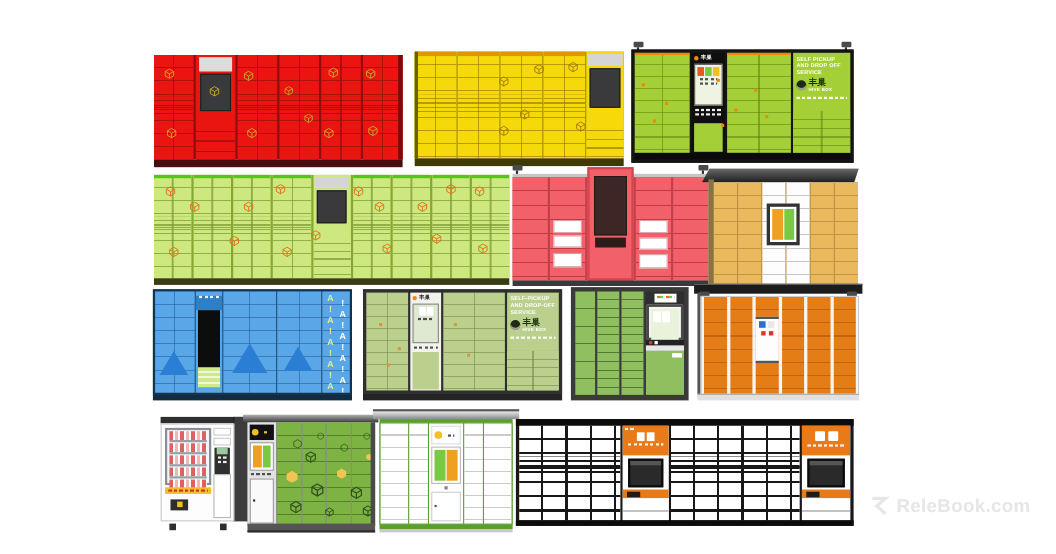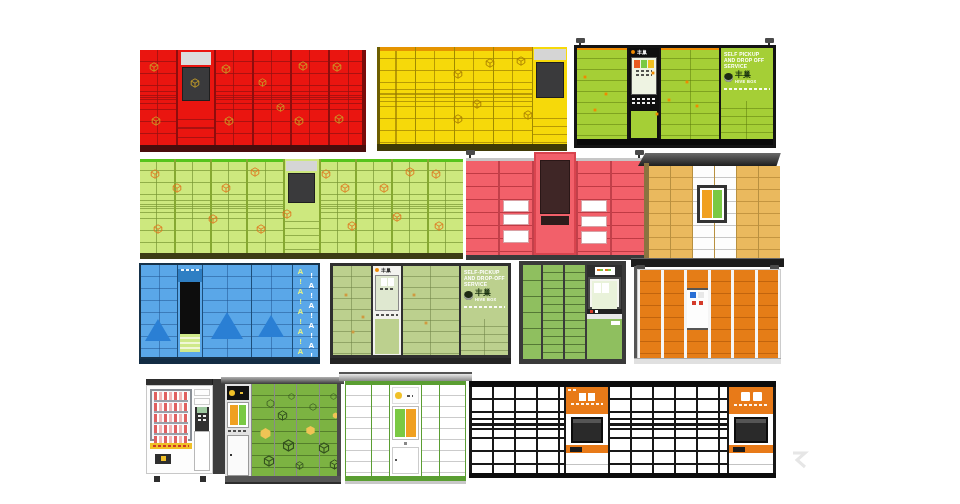--- a/index.html
+++ b/index.html
@@ -824,15 +824,16 @@
     </div>
     <div class="base" style="height:5px;background:#0c0c0c;"></div>
   </div>
 
   <div class="wm" style="left:790px;top:450px;">
     <span class="wm-icon">
       <svg width="20" height="20" viewBox="0 0 20 20">
           <path d="M3 3h12l-8 7 8 7" fill="none" stroke="#e6e6e6" stroke-width="3"></path>
         </svg>
     </span>
+    <span class="wm-text">ReleBook.com</span>
   </div>
 
 </div>
 
 </body></html>

